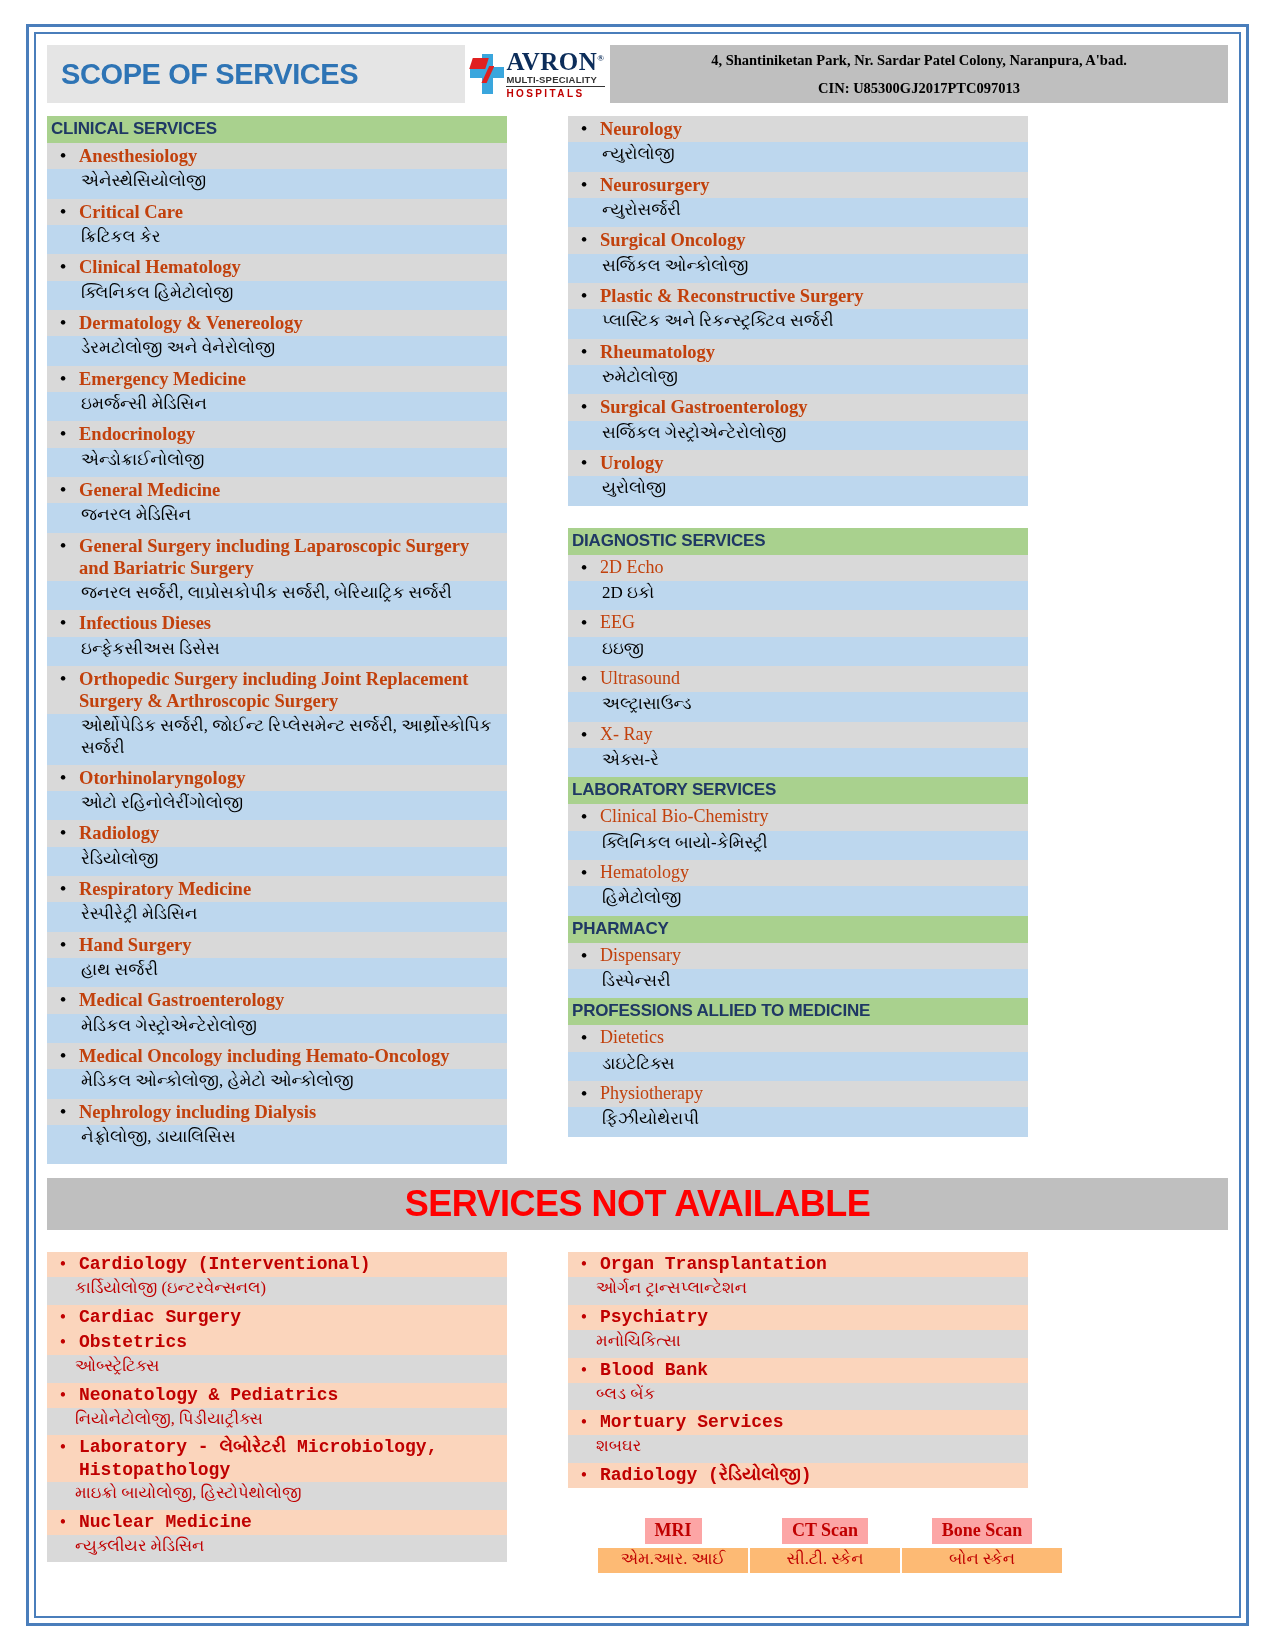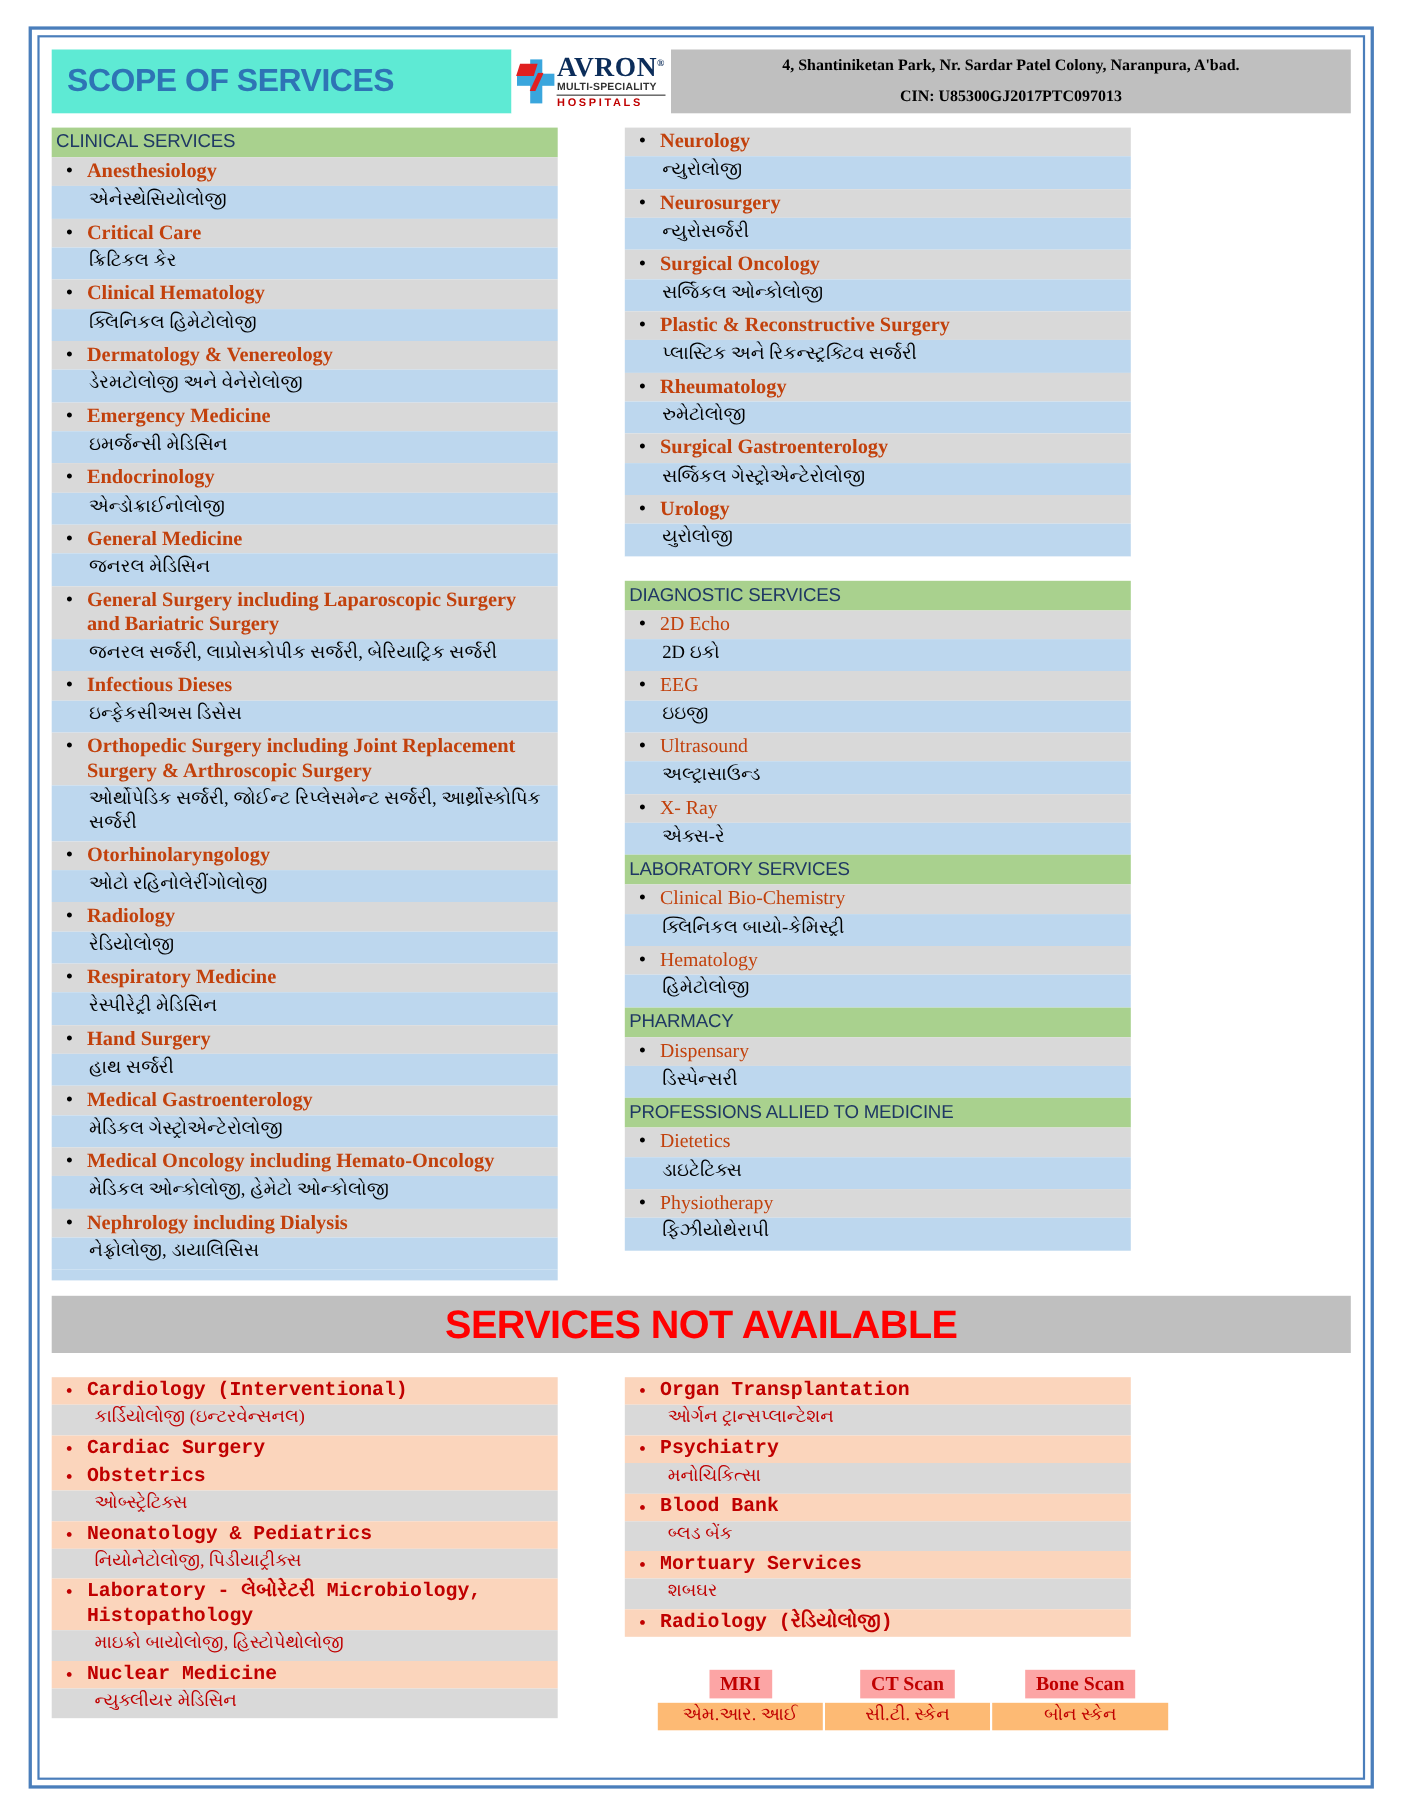--- a/index.html
+++ b/index.html
@@ -30,21 +30,21 @@
   }
 
   
   .header {
     display: flex;
     align-items: stretch;
     height: 58px;
     margin-bottom: 13px;
   }
   .hdr-title {
-    background: #5eead4;
+    background: #e5e5e5;
     flex: 0 0 418px;
     display: flex;
     align-items: center;
     padding-left: 14px;
   }
   .hdr-title span {
     font-family: "Liberation Sans", sans-serif;
     font-weight: bold;
     font-size: 29px;
     letter-spacing: -0.4px;
@@ -117,21 +117,21 @@
   }
 
   
   .cols { display: flex; gap: 61px; align-items: flex-start; }
   .col-left  { width: 460px; }
   .col-right { width: 460px; }
 
   .sec-head {
     background: #a9d18e;
     font-family: "Liberation Sans", sans-serif;
-    font-weight: normal;
+    font-weight: bold;
     font-size: 17px;
     color: #1f3864;
     padding: 3px 0 4px 4px;
     letter-spacing: -0.2px;
   }
   .row-en {
     background: #d9d9d9;
     display: flex;
     align-items: flex-start;
     padding: 2px 0 2px 0;
@@ -200,21 +200,21 @@
     flex: 1 1 auto;
     font-family: Liberation Mono, monospace;
     font-size: 18px; font-weight: bold; color: #c00000;
     line-height: 1.25; padding-right: 4px;
   }
   .na-gu {
     background: #d9d9d9;
     font-family: "Liberation Serif", "DejaVu Sans", sans-serif;
     font-size: 16.5px;
     color: #c00000;
-    padding: 1px 0 6px 39px;
+    padding: 1px 0 6px 28px;
     line-height: 1.25;
     min-height: 25px;
   }
   .na-scans {
     display: flex;
     margin-top: 30px;
   }
   .scan-cell { text-align: center; }
   .scan-cell .lbl {
     background: #fca5a5;

